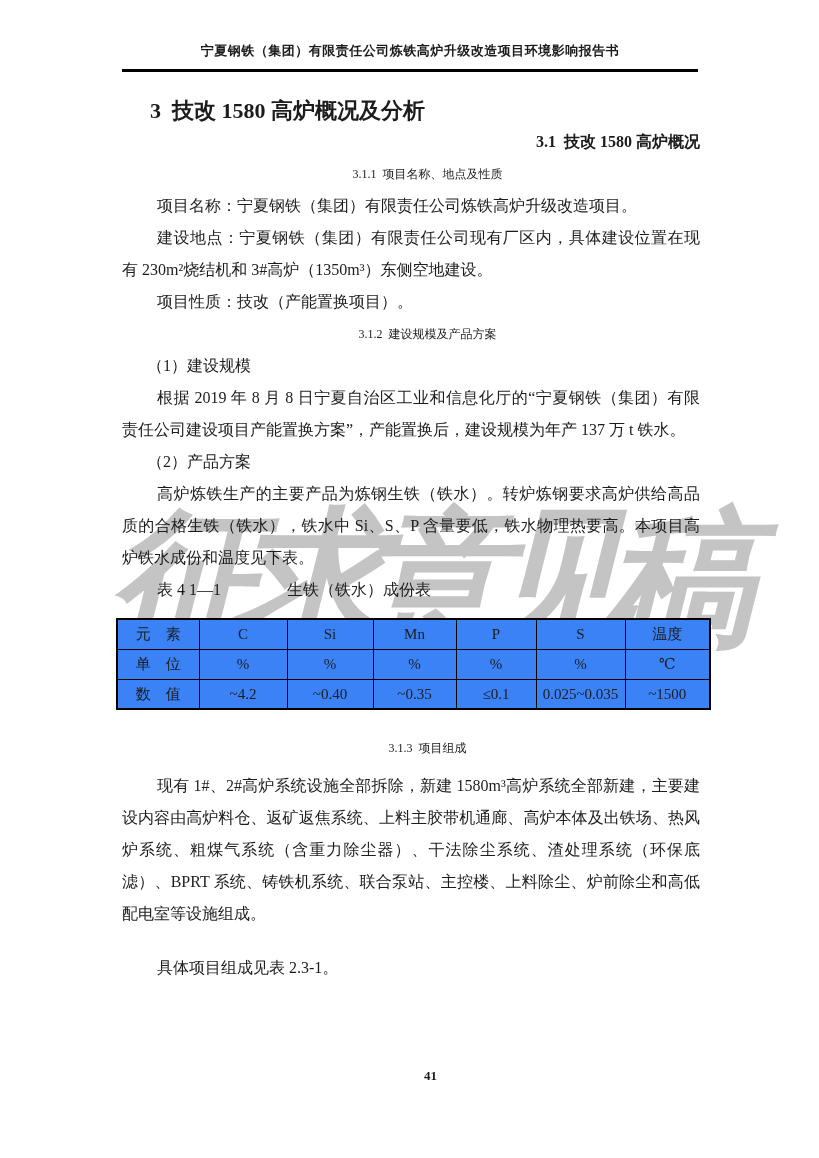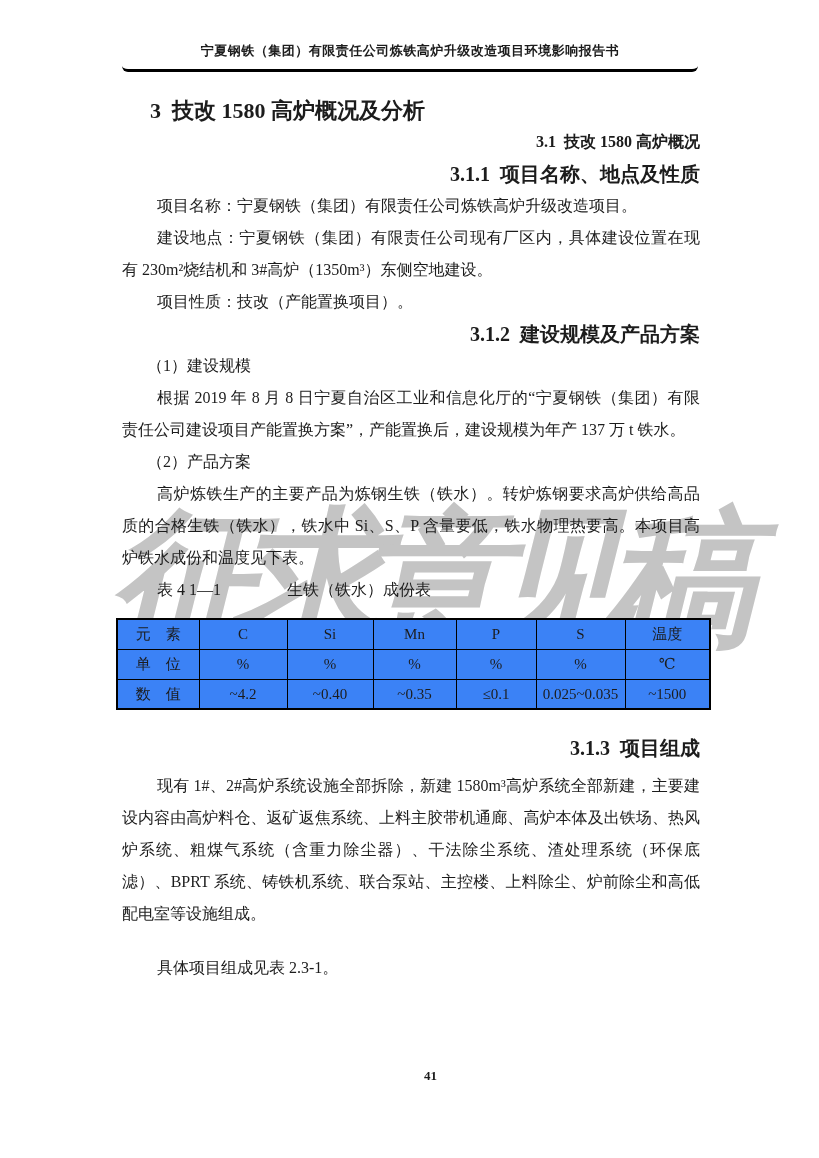--- a/index.html
+++ b/index.html
@@ -1,15 +1,15 @@
 <!DOCTYPE html>
 <html><head>
 <meta charset="utf-8">
 <style>
-  * { margin:0; padding:0; box-sizing:border-box;border-radius:6px; }
+  * { margin:0; padding:0; box-sizing:border-box; }
   html, body { background:#ffffff; }
   .page {
     position:relative; width:819px; height:1158px;
     background:#ffffff; overflow:hidden;
     font-family:"Liberation Serif","DejaVu Serif",serif;
     color:#1c1c1c;
   }
   .header {
     position:absolute; left:122px; top:42px; width:576px;
     text-align:center; font-size:13px; font-weight:bold;
@@ -29,22 +29,22 @@
   }
   .chapter-heading {
     font-size:22px; font-weight:bold; line-height:30px;
     padding-left:28px; margin-bottom:0; text-align:left;
   }
   .section-heading {
     font-size:16px; font-weight:bold; line-height:32px;
     padding-left:28px; text-align:right;
   }
   .subsection-heading {
-    font-size:20px; font-weight:bold; line-height:32px;
-    padding-left:33px; text-align:right;
+    font-size:12px; font-weight:normal; line-height:32px;
+    padding-left:33px; text-align:center;
   }
   .para { text-indent:35px; }
   .para-label { padding-left:25px; text-align:left; }
   .table-caption { padding-left:35px; display:flex; text-align:left;align-items:flex-end; }
   .table-caption .caption-title { margin-left:66px; }
   table.data-table {
     border-collapse:collapse; table-layout:fixed;
     width:588px; margin-left:-6px; margin-top:12px;
     background:#3b82f6; border:2px solid #000;
   }

